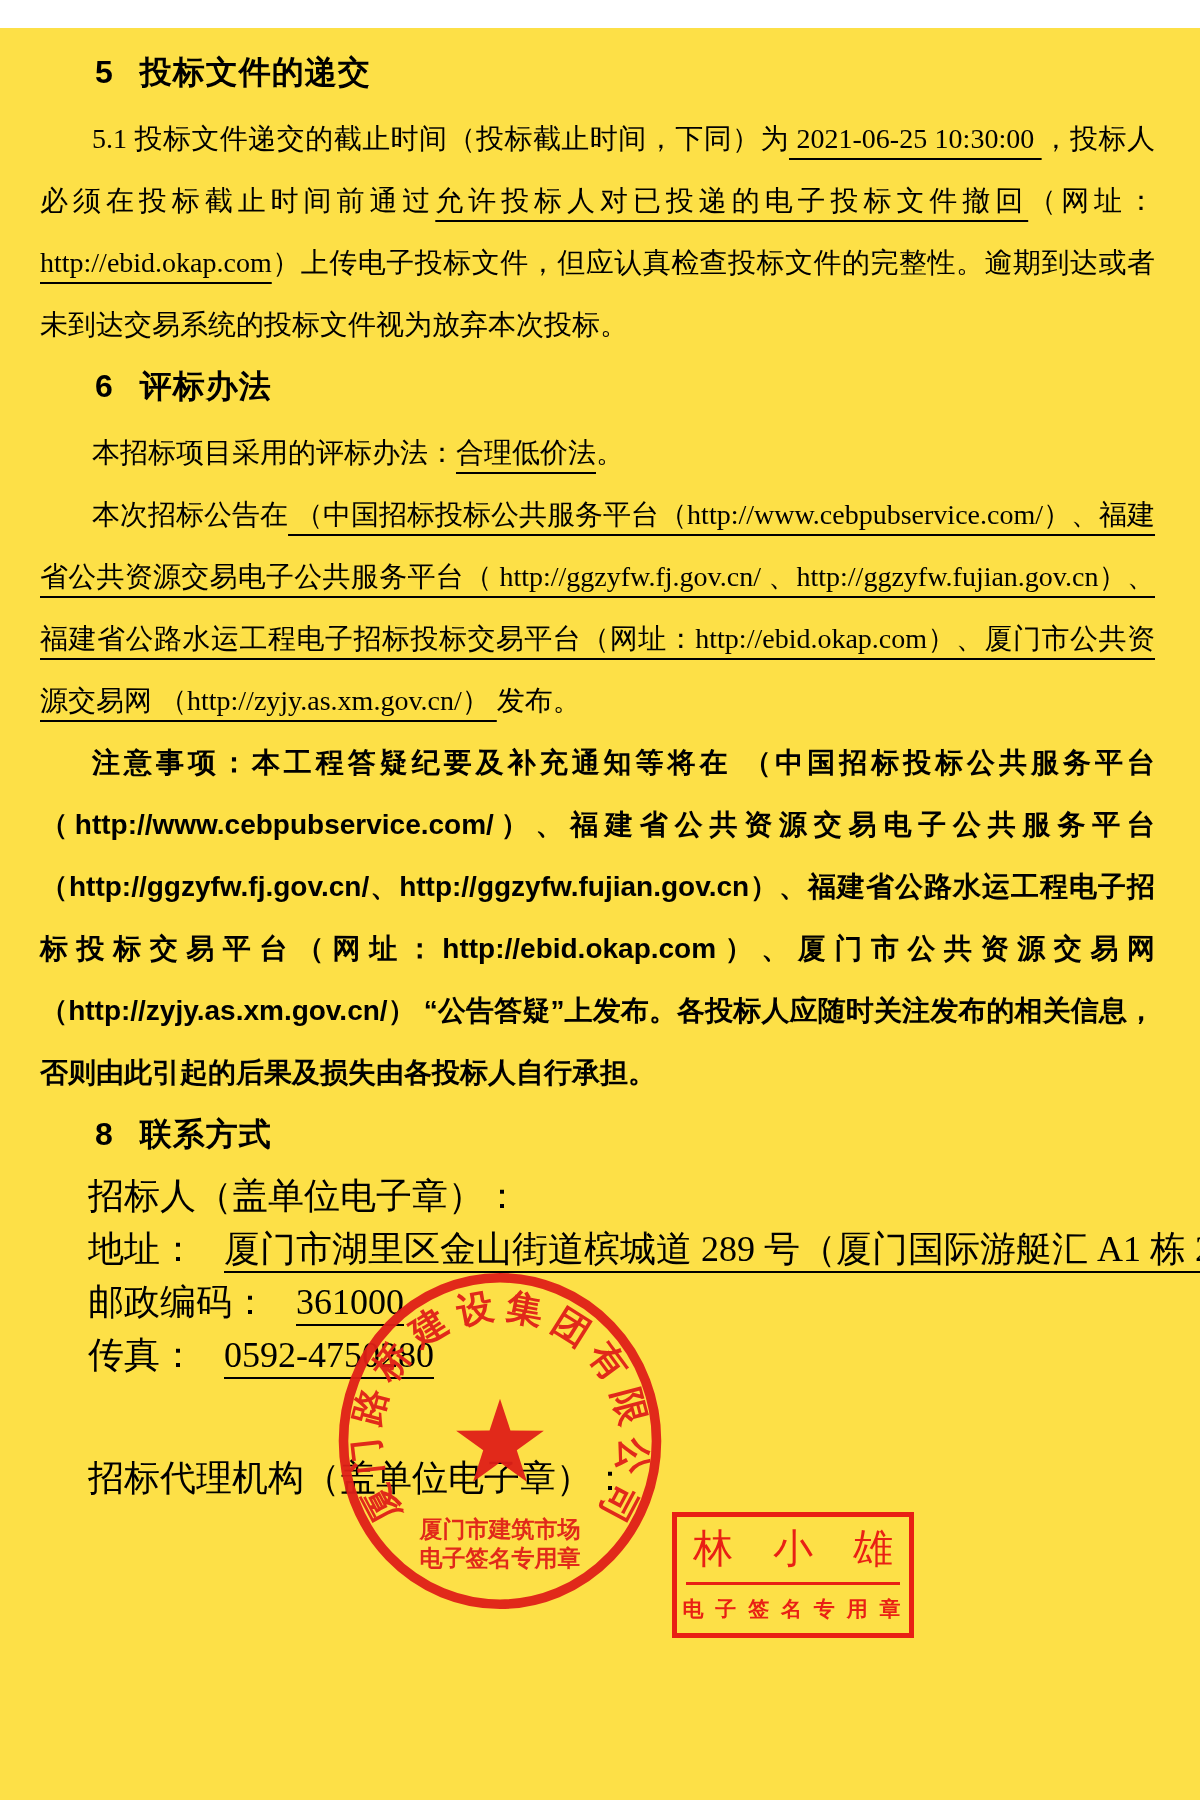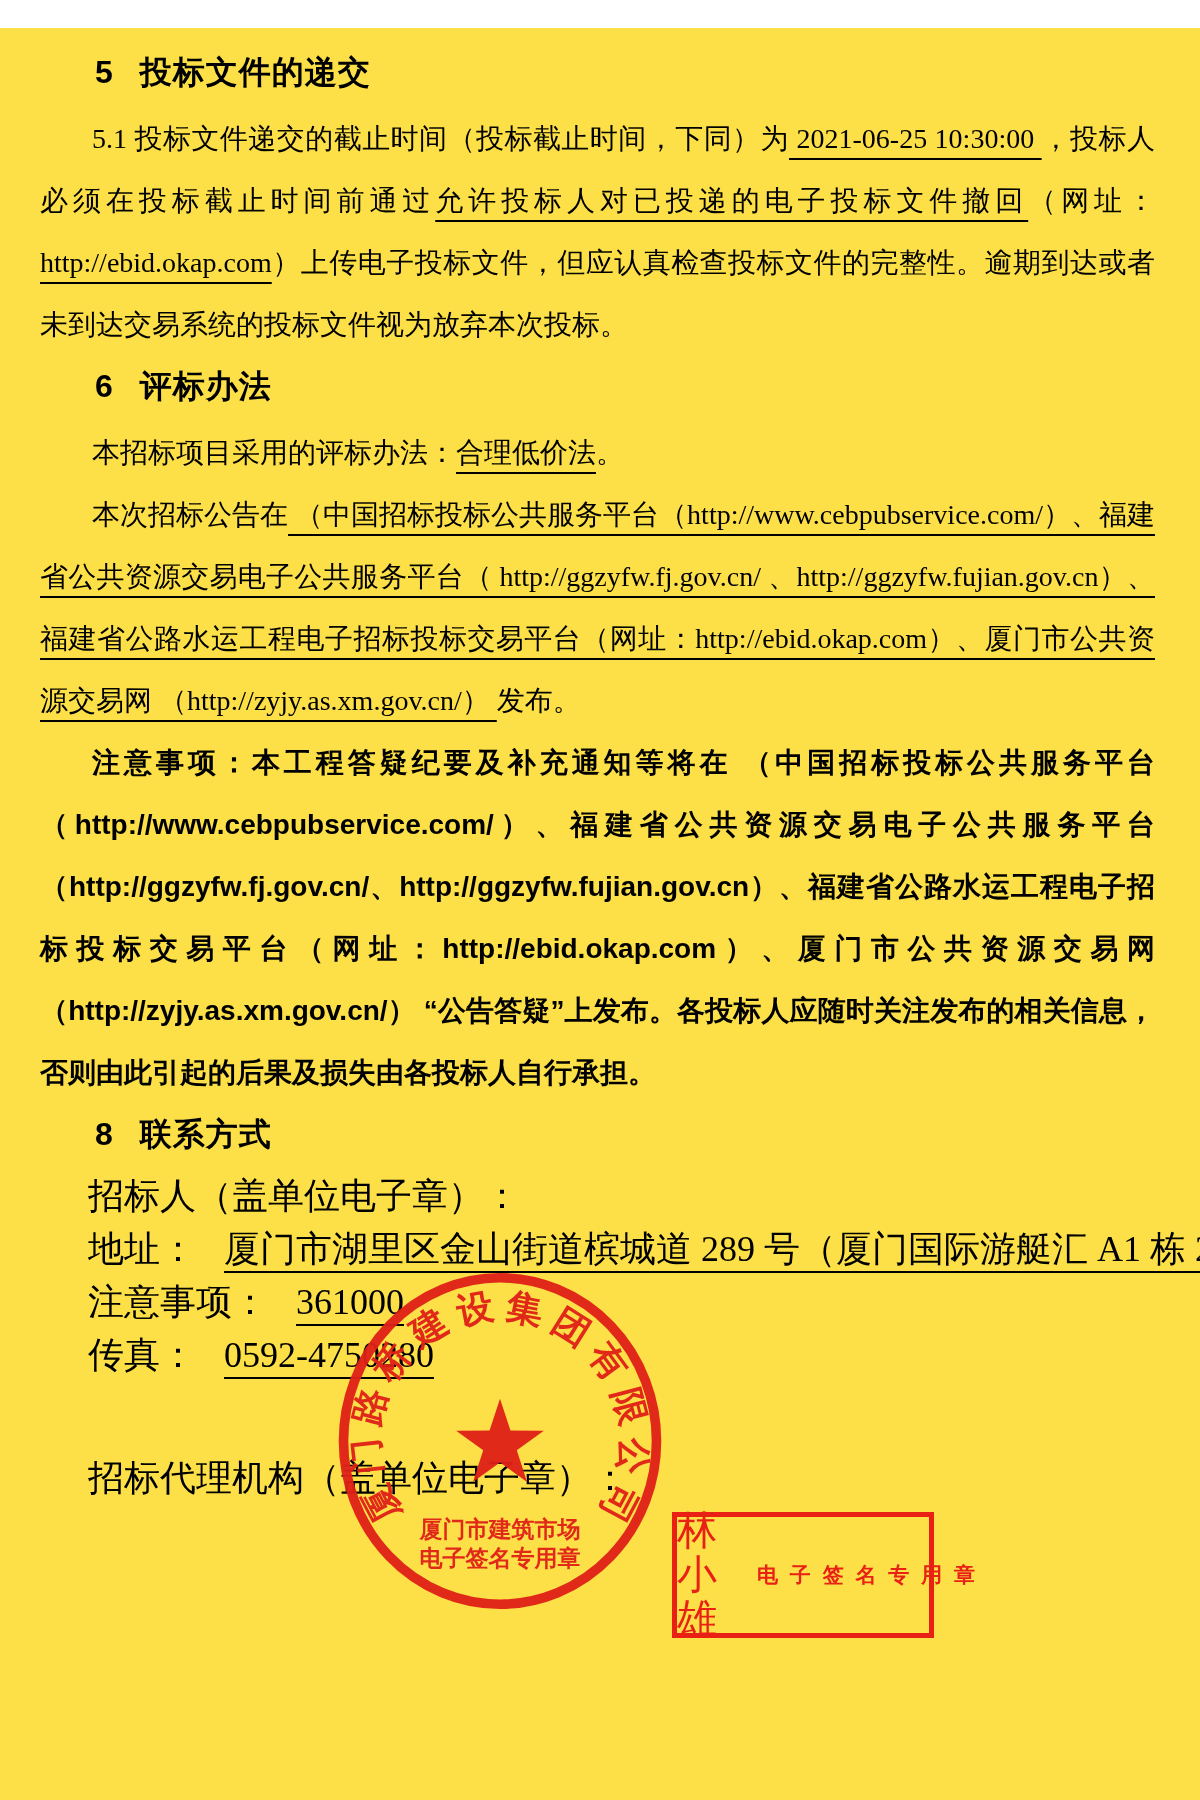--- a/index.html
+++ b/index.html
@@ -63,25 +63,26 @@
   }
   .company-seal text{
     font-family:"Liberation Sans","DejaVu Sans",sans-serif;
     font-weight:700;
     fill:var(--seal-red,#e02018);
   }
   
   .sig-stamp{
     position:absolute;
     left:672px;top:1484px;
-    width:262px;height:126px;
+    width:242px;height:126px;
     border:5px solid var(--sig-red,#e81612);
     box-sizing:border-box;
     z-index:5;
     display:flex;
+    flex-direction:column;
     justify-content:space-evenly;
     align-items:center;
     background:transparent;
     opacity:.95;
   }
   .sig-name{
     color:var(--sig-red,#e81612);
     font-size:40px;
     line-height:44px;
     font-family:"Liberation Serif","DejaVu Serif",serif;
@@ -107,21 +108,21 @@
   <div class="doc-body">
       <div class="h-block"><span class="h-num">5</span><span class="h-text">投标文件的递交</span></div>
       <div class="para"><span>5.1 投标文件递交的截止时间（投标截止时间，下同）为</span><span class="u"> 2021-06-25 10:30:00 </span><span>，投标人必须在投标截止时间前通过</span><span class="u">允许投标人对已投递的电子投标文件撤回</span><span>（网址：</span><span class="u">http://ebid.okap.com</span><span>）上传电子投标文件，但应认真检查投标文件的完整性。逾期到达或者未到达交易系统的投标文件视为放弃本次投标。</span></div>
       <div class="h-block"><span class="h-num">6</span><span class="h-text">评标办法</span></div>
       <div class="para"><span>本招标项目采用的评标办法：</span><span class="u">合理低价法</span><span>。</span></div>
       <div class="para"><span>本次招标公告在</span><span class="u"> （中国招标投标公共服务平台（http://www.cebpubservice.com/）、福建省公共资源交易电子公共服务平台（ http://ggzyfw.fj.gov.cn/ 、http://ggzyfw.fujian.gov.cn）、福建省公路水运工程电子招标投标交易平台（网址：http://ebid.okap.com）、厦门市公共资源交易网 （http://zyjy.as.xm.gov.cn/） </span><span>发布。</span></div>
       <div class="para bold"><span>注意事项：本工程答疑纪要及补充通知等将在 （中国招标投标公共服务平台（http://www.cebpubservice.com/）、福建省公共资源交易电子公共服务平台（http://ggzyfw.fj.gov.cn/、http://ggzyfw.fujian.gov.cn）、福建省公路水运工程电子招标投标交易平台（网址：http://ebid.okap.com）、厦门市公共资源交易网（http://zyjy.as.xm.gov.cn/） “公告答疑”上发布。各投标人应随时关注发布的相关信息，否则由此引起的后果及损失由各投标人自行承担。</span></div>
       <div class="h-block"><span class="h-num">8</span><span class="h-text">联系方式</span></div>
       <div class="field"><span class="f-label">招标人（盖单位电子章）：</span></div>
       <div class="field"><span class="f-label">地址：</span><span class="f-value u">厦门市湖里区金山街道槟城道 289 号（厦门国际游艇汇 A1 栋 23 层）</span></div>
-      <div class="field"><span class="f-label">注意事项：</span><span class="f-value u">361000</span></div>
+      <div class="field"><span class="f-label">邮政编码：</span><span class="f-value u">361000</span></div>
       <div class="field"><span class="f-label">传真：</span><span class="f-value u">0592-4750280</span></div>
       <div class="field" style="margin-top: 70px;"><span class="f-label">招标代理机构（盖单位电子章）：</span></div>
     </div>
 
   <svg class="company-seal" viewBox="-175 -180 350 360">
     <ellipse cx="0" cy="0" rx="163" ry="170" fill="none" stroke="var(--seal-red,#e02018)" stroke-width="10"></ellipse>
     <g>
         <text x="-112.1" y="59.6" font-size="38" text-anchor="middle" transform="rotate(-118.0 -112.1 59.6)">厦</text>
         <text x="-126.2" y="14.5" font-size="38" text-anchor="middle" transform="rotate(-96.5 -126.2 14.5)">门</text>
         <text x="-122.7" y="-32.7" font-size="38" text-anchor="middle" transform="rotate(-75.1 -122.7 -32.7)">路</text>

